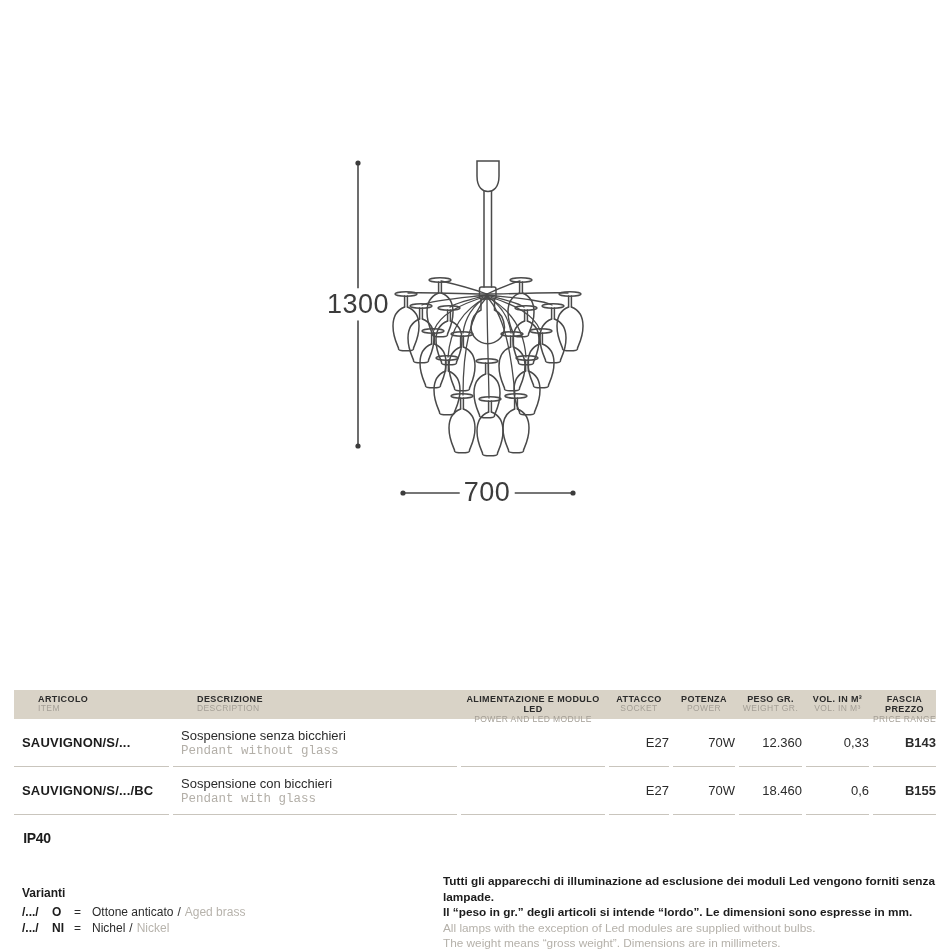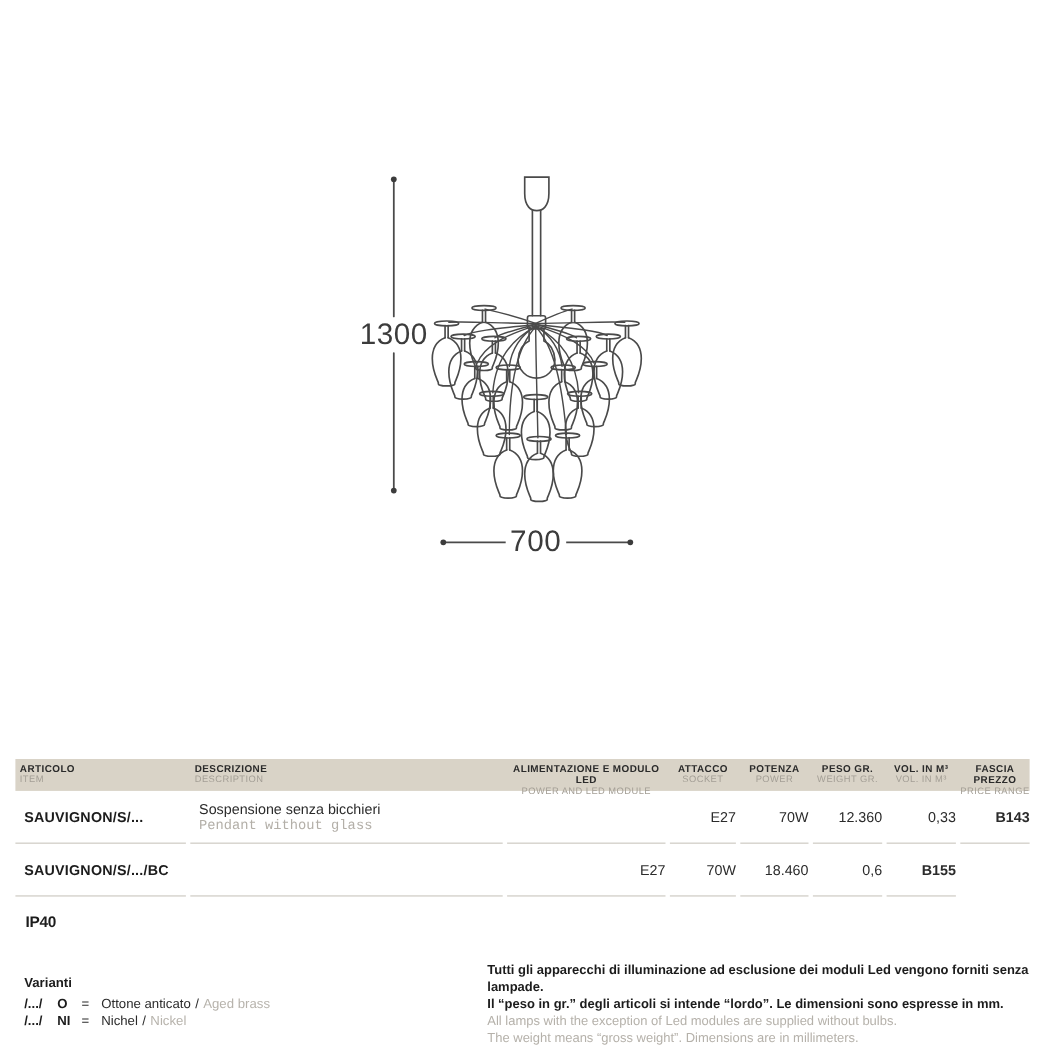--- a/index.html
+++ b/index.html
@@ -17,21 +17,21 @@
 
   
   .spec-table { position:absolute; left:14px; right:14px; top:690px; }
   .grid-row {
     display:grid;
     grid-template-columns:155px 284px 144px 60px 62px 63px 63px 63px;
     column-gap:4px;
   }
   .thead { background:#d9d3c7; height:29px; padding-top:4px; }
   .th { text-align:center; line-height:1.15; }
-  .th.left { text-align:left; padding-left:4px; }
+  .th.left { text-align:left; padding-left:24px; }
   .th .it { font-size:9px; font-weight:bold; color:#2a2a2a; letter-spacing:0.4px; }
   .th .en { font-size:8.5px; color:#a49f96; letter-spacing:0.4px; }
   .trow .cell {
     min-height:48px; border-bottom:1px solid #c9c5bd;
     display:flex; flex-direction:column; justify-content:center;
     text-align:right; font-size:13px; color:#2b2b2b;
   }
   .trow .cell.left { align-items:flex-start; text-align:left; padding-left:8px; }
   .item-code { font-weight:bold; font-size:13px; color:#1c1c1c; letter-spacing:0.2px; }
   .desc-it { font-size:13px; color:#2b2b2b; }
@@ -187,20 +187,24 @@
       <div class="cell">70W</div>
       <div class="cell">12.360</div>
       <div class="cell">0,33</div>
       <div class="cell price">B143</div>
     </div>
 
     <div class="grid-row trow">
       <div class="cell left">
         <span class="item-code">SAUVIGNON/S/.../BC</span>
       </div>
+      <div class="cell left">
+        <span class="desc-it">Sospensione con bicchieri</span>
+        <span class="desc-en">Pendant with glass</span>
+      </div>
       <div class="cell"></div>
       <div class="cell">E27</div>
       <div class="cell">70W</div>
       <div class="cell">18.460</div>
       <div class="cell">0,6</div>
       <div class="cell price">B155</div>
     </div>
   </div>
 
   <div class="cert-row">

